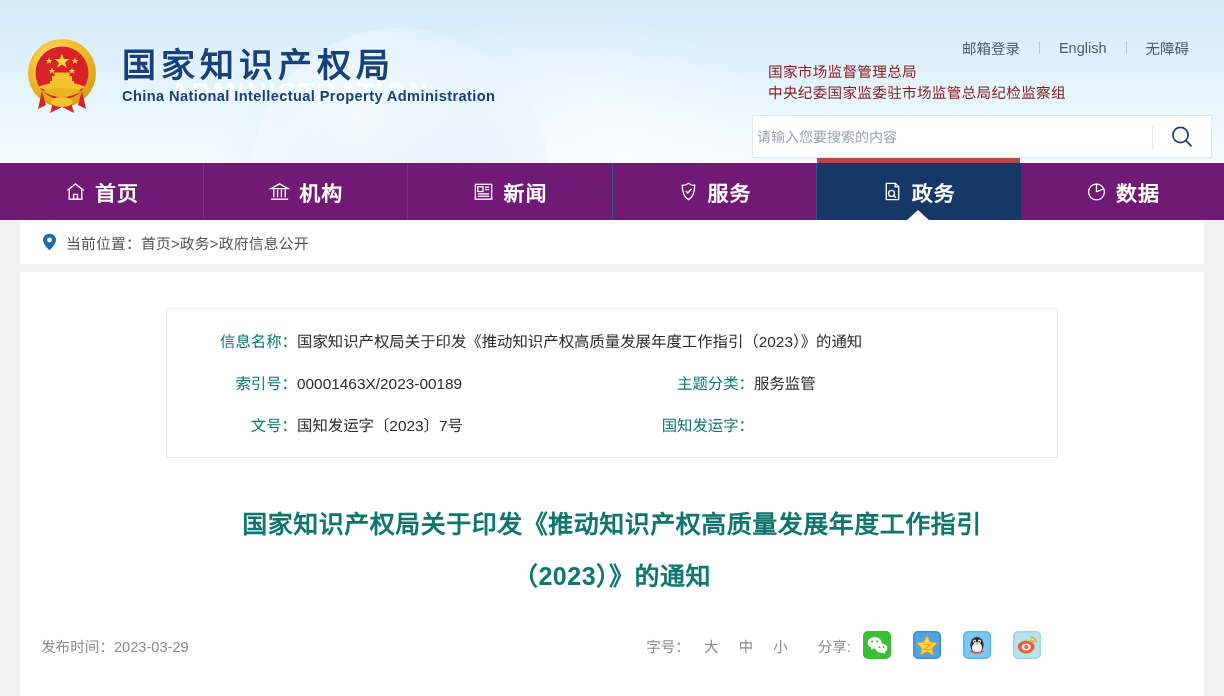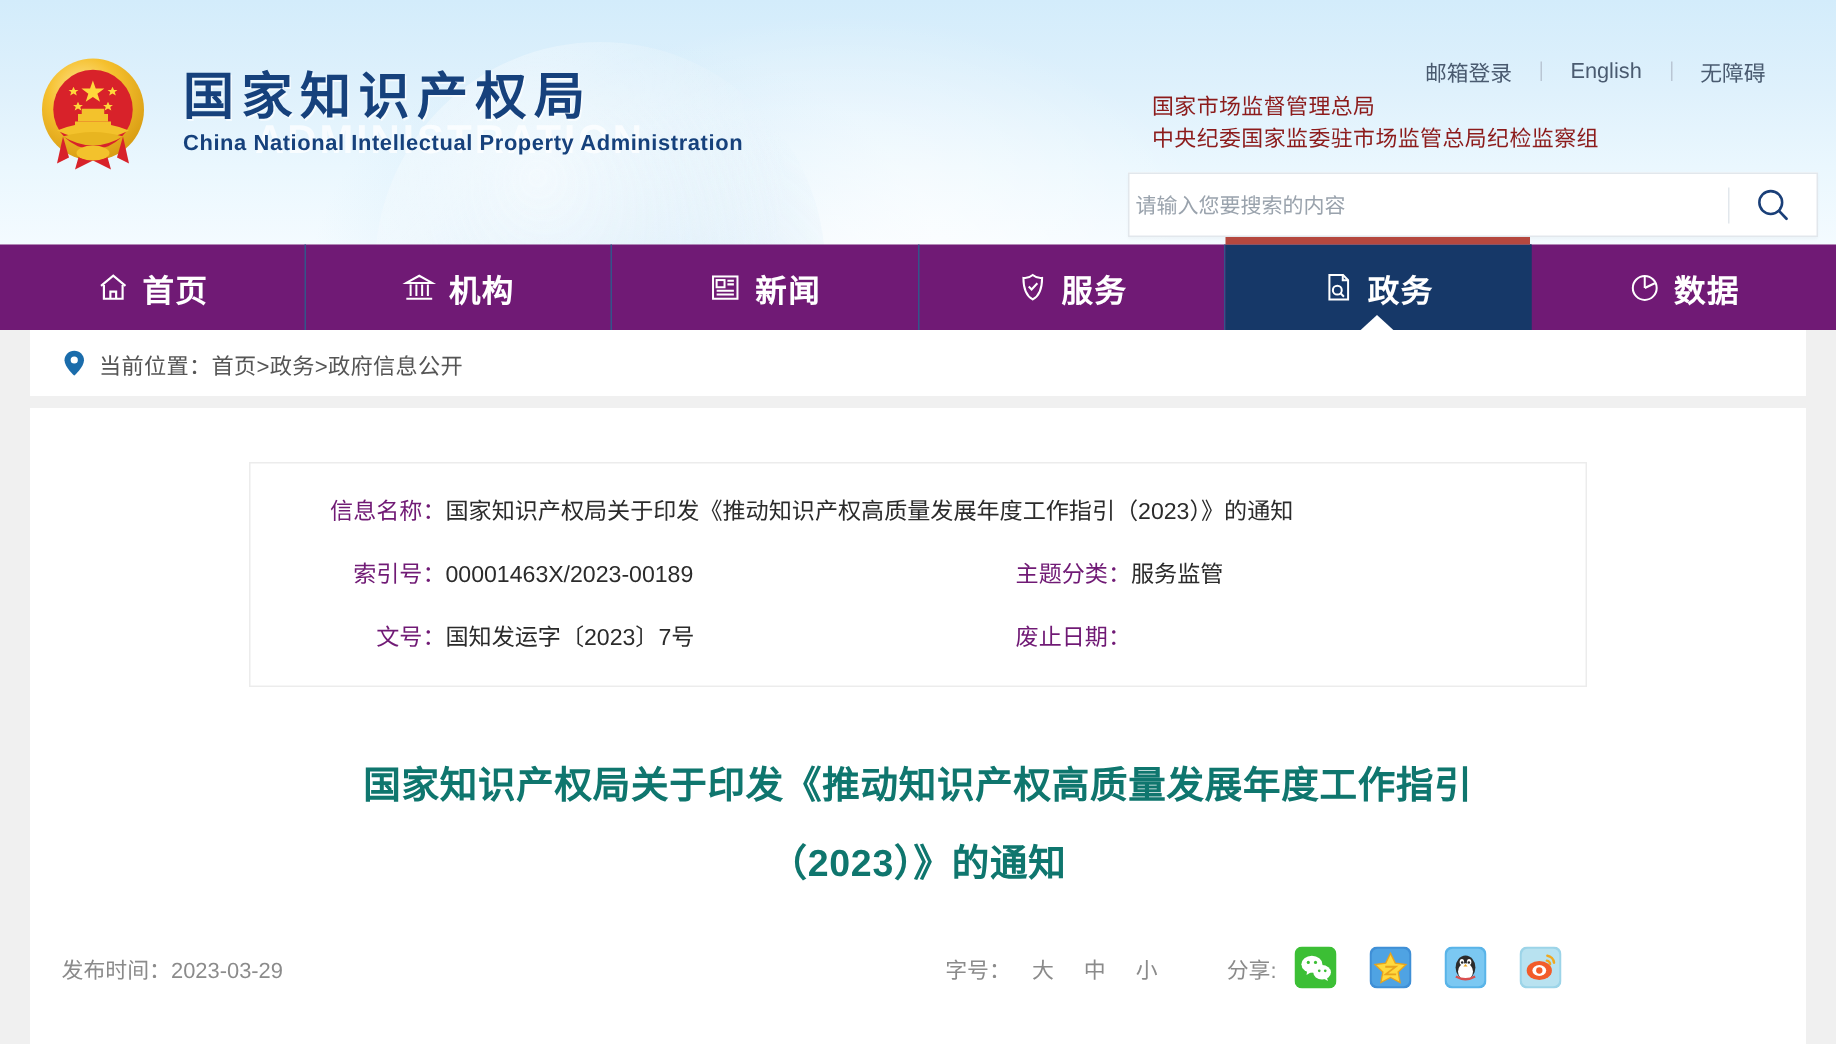--- a/index.html
+++ b/index.html
@@ -80,21 +80,21 @@
     font-size: 14.6px;
     font-weight: 700;
     letter-spacing: .4px;
     color: #16417c;
     margin-top: 4px;
     white-space: nowrap;
   }
 
   .toplinks {
     position: absolute;
-    right: 28px;
+    right: 16px;
     top: 37px;
     display: flex;
     align-items: center;
     font-size: 14.5px;
     color: #4a5b70;
   }
   .toplinks a {
     color: #4a5b70;
     text-decoration: none;
     padding: 0 19px;
@@ -230,21 +230,21 @@
   .info-row.full .cell { width: 100%; }
   .cell {
     width: 50%;
     display: flex;
     padding: 10px 0;
     font-size: 15.4px;
     line-height: 22px;
     box-sizing: border-box;
   }
   .cell .lbl {
-    color: #701a75;
+    color: #0f766e;
     white-space: nowrap;
     text-align: right;
     flex: 0 0 auto;
   }
   .cell.c-left .lbl  { width: 104px; padding-left: 26px; }
   .cell.c-right .lbl { width: 142px; }
   .cell .val { color: #2b2b2b; }
 
   
   .doc-title {
@@ -271,21 +271,21 @@
   .pubtime { margin-left: 13px; }
   .meta-right {
     margin-left: auto;
     display: flex;
     align-items: center;
     gap: 0;
     margin-right: 155px;
   }
   .fontsize-label { margin-right: 4px; }
   .fs-opt { padding: 0 10px; cursor: pointer; color: #8b8b8b; }
-  .share-label { margin-left: 36px; margin-right: 12px; }
+  .share-label { margin-left: 20px; margin-right: 12px; }
   .share-icons { display: flex; gap: 22px; align-items: center; }
   .share-ico {
     width: 28px; height: 28px;
     border-radius: 5px;
     display: block;
     cursor: pointer;
   }
 </style>
 </head>
 <body>
@@ -469,21 +469,21 @@
         </div>
       </div>
 
 
       <div class="info-row">
         <div class="cell c-left">
           <span class="lbl">文号：</span>
           <span class="val">国知发运字〔2023〕7号</span>
         </div>
         <div class="cell c-right">
-          <span class="lbl">废止日期：</span>
+          <span class="lbl">国知发运字：</span>
           <span class="val"></span>
         </div>
       </div>
     </div>
 
     <div class="doc-title">
       <div>国家知识产权局关于印发《推动知识产权高质量发展年度工作指引</div>
       <div>（2023）》的通知</div>
     </div>
 

